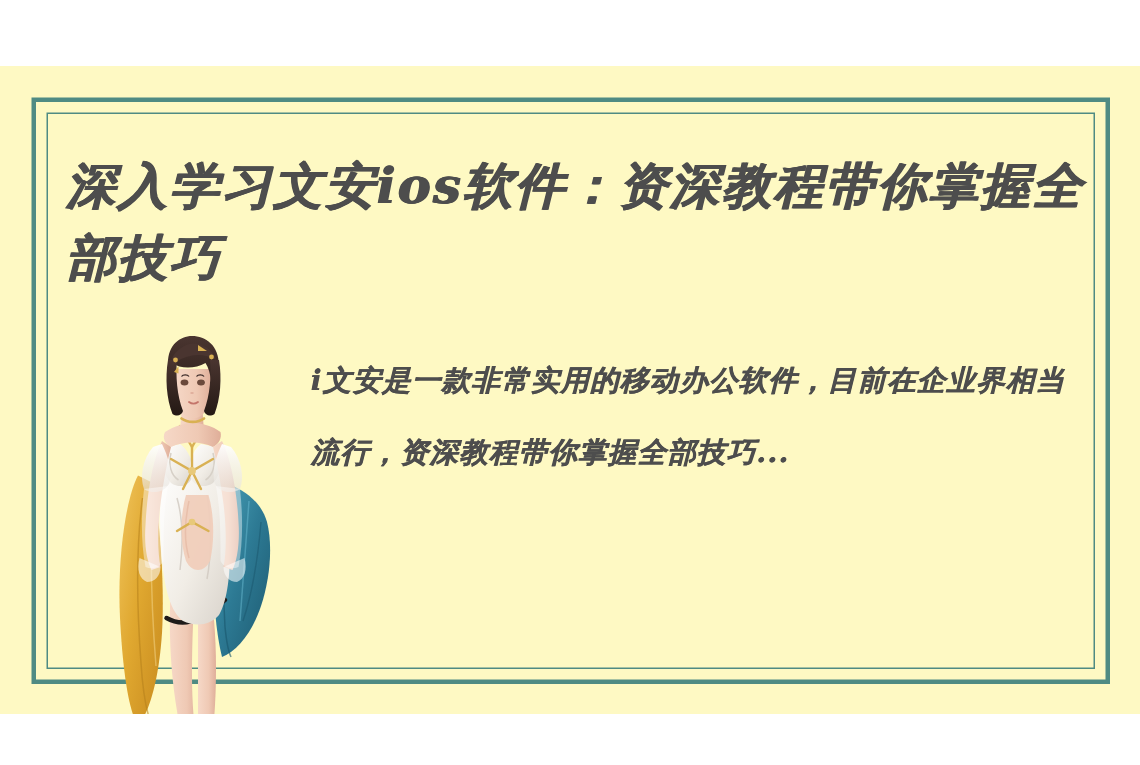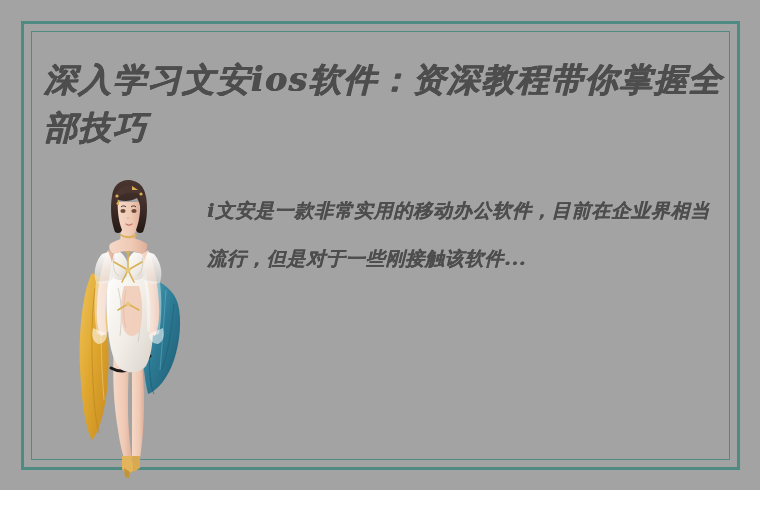--- a/index.html
+++ b/index.html
@@ -9,23 +9,24 @@
   body {
     width: 760px;
     height: 510px;
     overflow: hidden;
     font-family: "Liberation Sans", sans-serif;
   }
 
   #card {
     position: relative;
     width: 760px;
-    height: 490px;
-    background: #a3a3a3;
+    height: 432px;
+    background: #fef9c3;
     overflow: hidden;
+    margin-top: 44px;
   }
 
   
   .frame-outer {
     position: absolute;
     left: 21px;
     top: 21px;
     right: 20px;
     bottom: 20px;
     border: 3px solid #4f8b83;
@@ -93,21 +94,21 @@
 </head>
 <body>
 
 <div id="card">
 
   <div class="frame-outer"></div>
   <div class="frame-inner"></div>
 
   <div class="headline">深入学习文安ios软件：资深教程带你掌握全部技巧</div>
 
-  <div class="summary">i文安是一款非常实用的移动办公软件，目前在企业界相当流行，但是对于一些刚接触该软件...</div>
+  <div class="summary">i文安是一款非常实用的移动办公软件，目前在企业界相当流行，资深教程带你掌握全部技巧...</div>
 
   <div class="figure-wrap">
     <svg viewBox="0 0 140 300" xmlns="http://www.w3.org/2000/svg" aria-hidden="true">
       <defs>
         <linearGradient id="goldCloth" x1="0" y1="0" x2="1" y2="1">
           <stop offset="0%" stop-color="#f0c45c"></stop>
           <stop offset="45%" stop-color="#e0a830"></stop>
           <stop offset="100%" stop-color="#c78a1e"></stop>
         </linearGradient>
         <linearGradient id="tealCloth" x1="0" y1="0" x2="1" y2="1">

